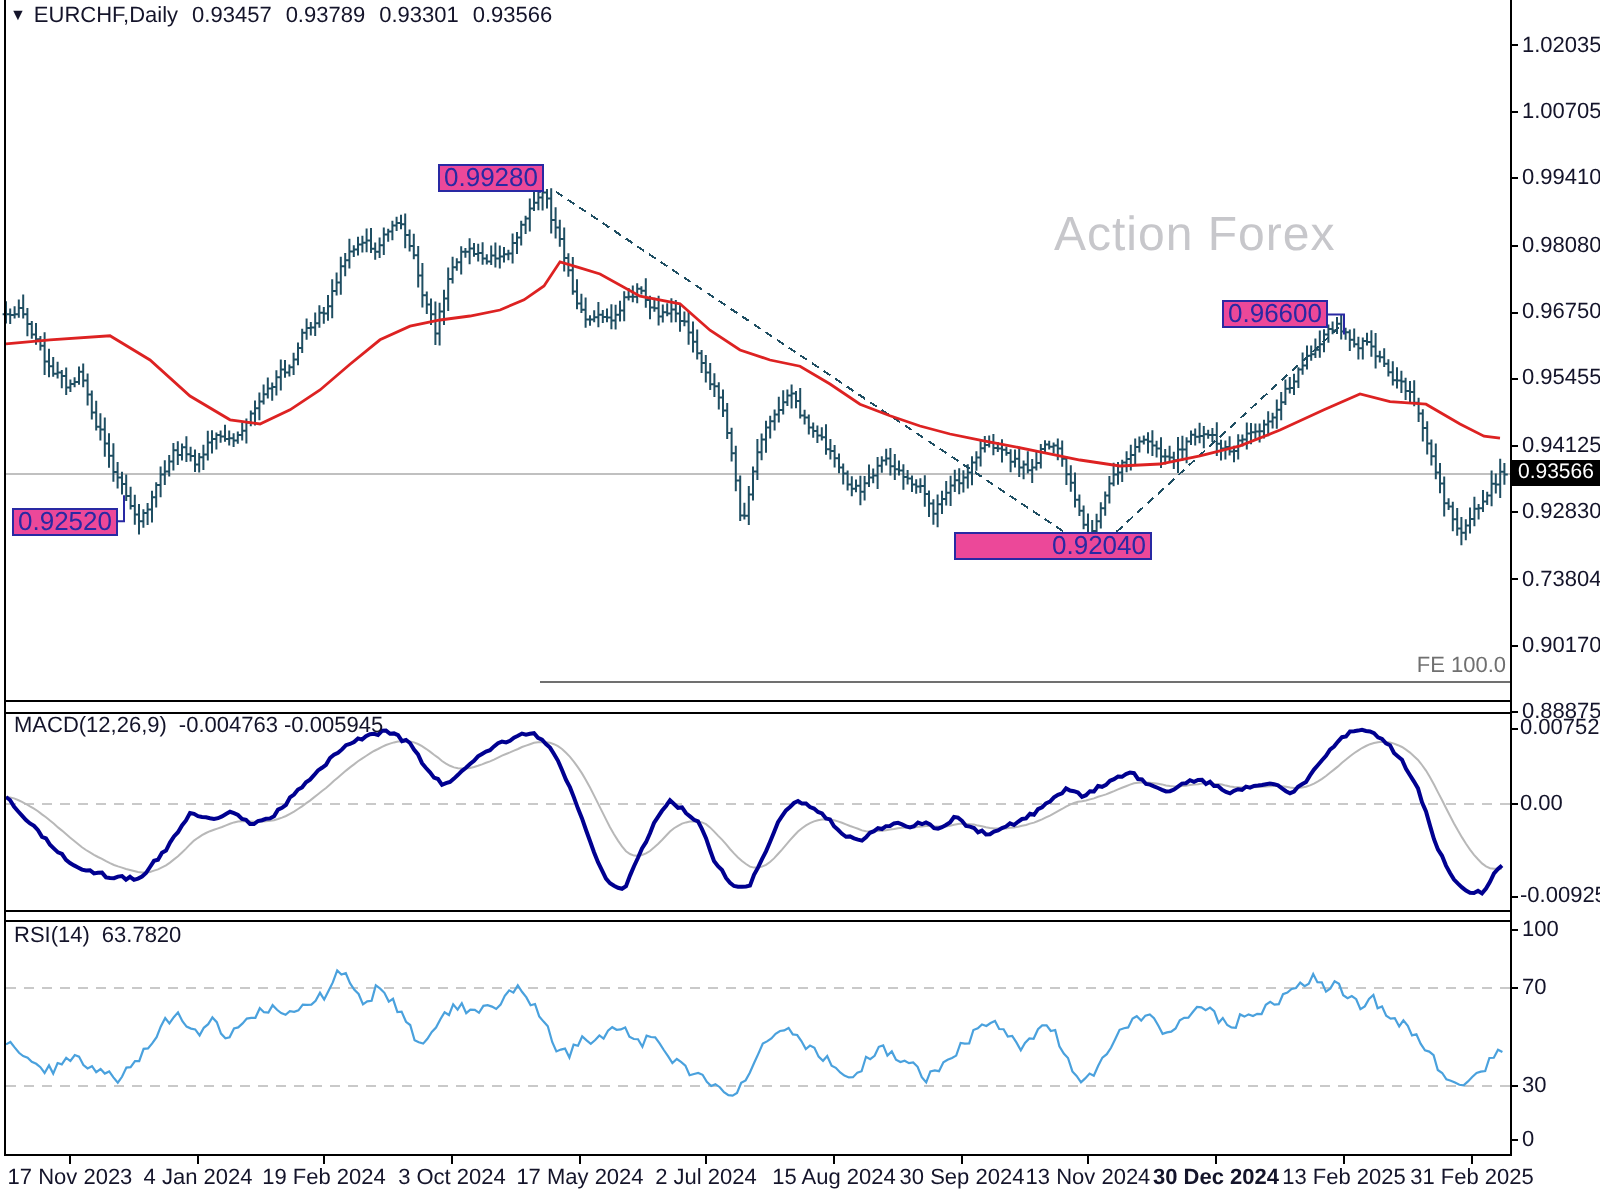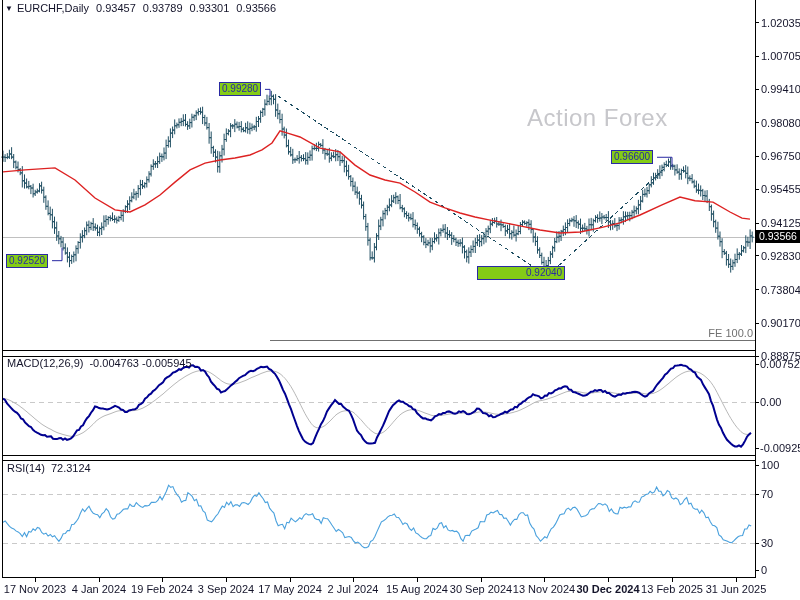--- a/index.html
+++ b/index.html
@@ -9,21 +9,21 @@
   .hdr{position:absolute;left:5px;top:2px;font-size:11px;white-space:nowrap}
   .hdr .tri{font-size:8px;margin-right:4px;vertical-align:1px}
   .hdr .num{margin-left:7px}
   .wm{position:absolute;left:527px;top:104px;font-size:24px;letter-spacing:.5px;font-weight:400}
   .ptitle{position:absolute;font-size:11px;white-space:nowrap}
   .t-macd{left:7px;top:357px}
   .t-rsi{left:7px;top:462px}
   .ptitle .val{margin-left:6px}
   .alabel{position:absolute;font-size:11px;line-height:12px;white-space:nowrap}
   .dlabel{position:absolute;font-size:11px;line-height:12px;width:90px;margin-left:-45px;text-align:center;white-space:nowrap}
-  .lvl{position:absolute;font-size:10px;line-height:12px;padding:0 2px;background:#84cc16;border:1px solid;white-space:nowrap}
+  .lvl{position:absolute;font-size:13px;line-height:12px;padding:0 2px;background:#ec4899;border:1px solid;white-space:nowrap}
   .cur{position:absolute;left:756px;background:#000;color:#fff;font-size:10.5px;line-height:13px;padding:0 3px}
   .fe{position:absolute;right:47px;font-size:11px;line-height:12px}
 </style>
 </head>
 <body>
 
 <div id="stage">
   <svg id="cv" width="800" height="600">
       <line x1="3" y1="402" x2="755" y2="402" stroke="#c9c9c9" stroke-width="1" shape-rendering="crispEdges" stroke-dasharray="5 4"></line>
       <line x1="3" y1="494" x2="755" y2="494" stroke="#c9c9c9" stroke-width="1" shape-rendering="crispEdges" stroke-dasharray="5 4"></line>
@@ -84,21 +84,21 @@
     <span class="tri">▼</span><span>EURCHF,Daily</span><span class="num">0.93457</span><span class="num">0.93789</span><span class="num">0.93301</span><span class="num">0.93566</span>
   </div>
 
   <div id="wm" class="wm" style="color: rgb(199, 199, 203);">Action Forex</div>
 
   <div class="ptitle t-macd">
     <span>MACD(12,26,9)</span><span class="val">-0.004763 -0.005945</span>
   </div>
 
   <div class="ptitle t-rsi">
-    <span>RSI(14)</span><span class="val">72.3124</span>
+    <span>RSI(14)</span><span class="val">63.7820</span>
   </div>
 
   <div id="feLabel" class="fe" style="top: 326.968px; color: rgb(112, 112, 112);">FE 100.0</div>
 
   <div id="curTag" class="cur" style="top: 230.166px;">0.93566</div>
 <div class="alabel" style="left: 761px; top: 16.5438px;">1.02035</div>
     <div class="alabel" style="left: 761px; top: 50.2489px;">1.00705</div>
     <div class="alabel" style="left: 761px; top: 83.0669px;">0.99410</div>
     <div class="alabel" style="left: 761px; top: 116.772px;">0.98080</div>
     <div class="alabel" style="left: 761px; top: 150.477px;">0.96750</div>
@@ -111,26 +111,26 @@
     <div class="alabel" style="left: 760px; top: 358.37px;">0.007526</div>
     <div class="alabel" style="left: 760px; top: 396px;">0.00</div>
     <div class="alabel" style="left: 760px; top: 442.26px;">-0.009252</div>
     <div class="alabel" style="left: 761px; top: 459px;">100</div>
     <div class="alabel" style="left: 761px; top: 488px;">70</div>
     <div class="alabel" style="left: 761px; top: 537px;">30</div>
     <div class="alabel" style="left: 761px; top: 564px;">0</div>
     <div class="dlabel" style="left: 35px; top: 583px;">17 Nov 2023</div>
     <div class="dlabel" style="left: 99px; top: 583px;">4 Jan 2024</div>
     <div class="dlabel" style="left: 162px; top: 583px;">19 Feb 2024</div>
-    <div class="dlabel" style="left: 226px; top: 583px;">3 Sep 2024</div>
+    <div class="dlabel" style="left: 226px; top: 583px;">3 Oct 2024</div>
     <div class="dlabel" style="left: 290px; top: 583px;">17 May 2024</div>
     <div class="dlabel" style="left: 353px; top: 583px;">2 Jul 2024</div>
     <div class="dlabel" style="left: 417px; top: 583px;">15 Aug 2024</div>
     <div class="dlabel" style="left: 481px; top: 583px;">30 Sep 2024</div>
     <div class="dlabel" style="left: 544px; top: 583px;">13 Nov 2024</div>
     <div class="dlabel" style="left: 608px; top: 583px; font-weight: bold;">30 Dec 2024</div>
     <div class="dlabel" style="left: 672px; top: 583px;">13 Feb 2025</div>
-    <div class="dlabel" style="left: 736px; top: 583px;">31 Jun 2025</div>
+    <div class="dlabel" style="left: 736px; top: 583px;">31 Feb 2025</div>
     <div class="lvl" style="left: 219px; top: 82.3614px; border-color: rgb(41, 41, 163); color: rgb(41, 41, 163);">0.99280</div>
     <div class="lvl" style="left: 611px; top: 150.278px; border-color: rgb(41, 41, 163); color: rgb(41, 41, 163);">0.96600</div>
     <div class="lvl" style="left: 6px; top: 253.674px; border-color: rgb(41, 41, 163); color: rgb(41, 41, 163);">0.92520</div>
     <div class="lvl" style="left: 477px; top: 265.838px; border-color: rgb(41, 41, 163); color: rgb(41, 41, 163); padding-left: 48px;">0.92040</div>
   </div>
 
 </body></html>

